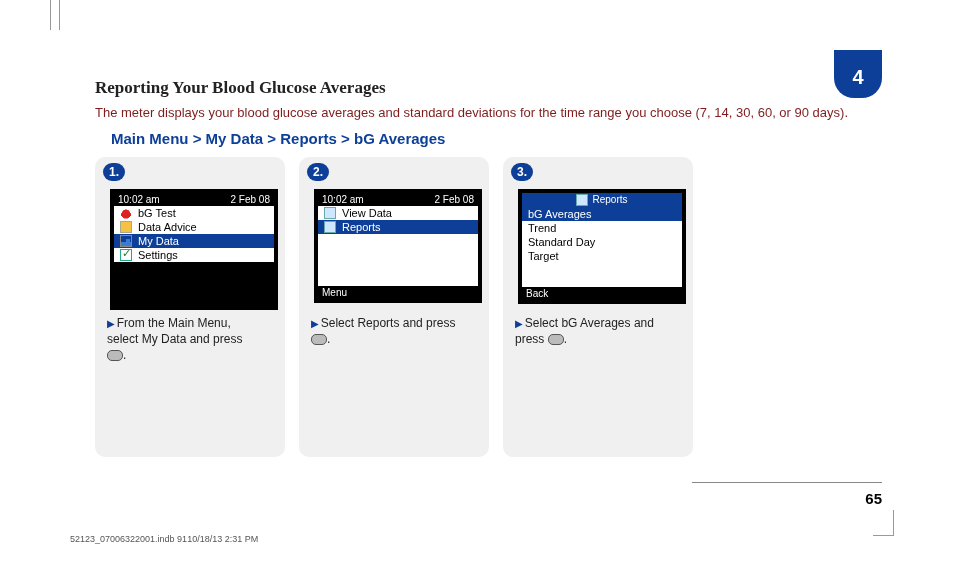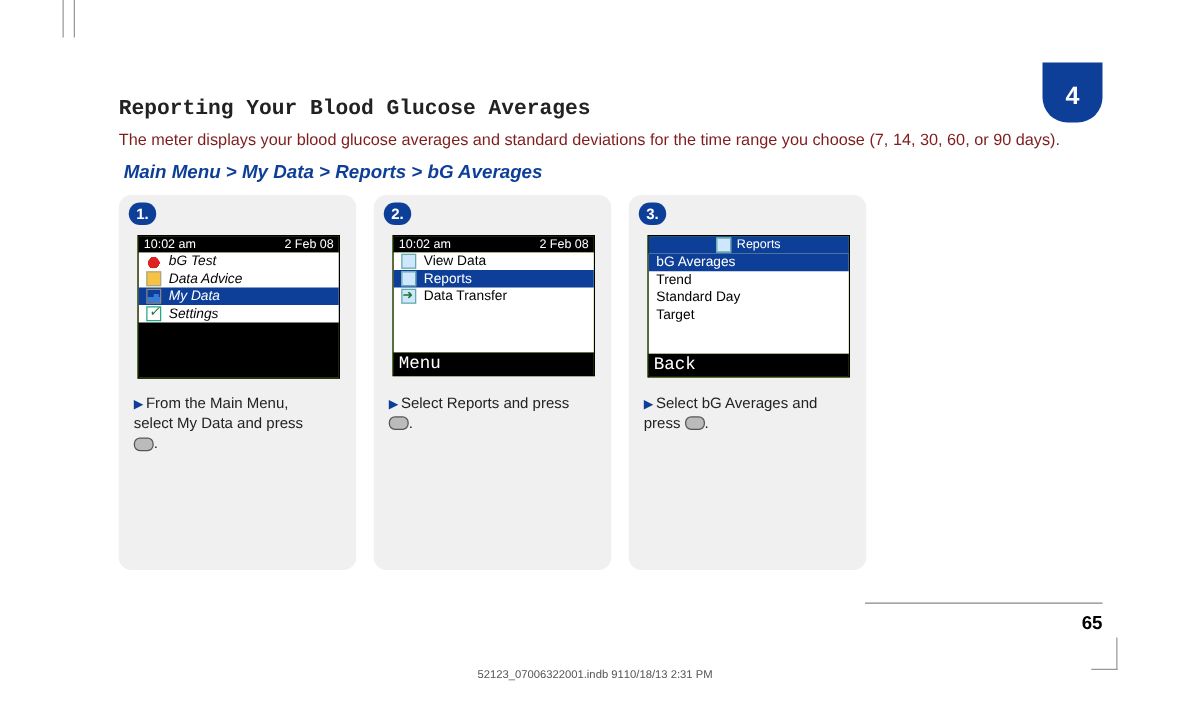--- a/index.html
+++ b/index.html
@@ -36,41 +36,40 @@
     background: #0d3f98;
     border-bottom-left-radius: 20px;
     border-bottom-right-radius: 20px;
     color: #fff;
     font-size: 20px;
     font-weight: bold;
     text-align: center;
     line-height: 54px;
   }
   h2.section-title {
-    font-family: Liberation Mono, monospace;
+    font-family: Liberation Serif, serif;
     font-weight: bold;
     font-size: 17px;
     margin: 0 0 6px 0;
     color: #222;
     font-stretch: condensed;
   }
   p.section-text {
     margin: 0 0 8px 0;
     font-size: 13px;
     color: #7f1d1d;
     line-height: 1.35;
   }
   h3.breadcrumb {
     font-family: "Arial Narrow", Arial, sans-serif;
     font-weight: bold;
     font-size: 15px;
     color: #0d3f98;
-    margin: 0 0 10px 4px;
+    margin: 0 0 10px 16px;
     font-stretch: condensed;
-    font-style: italic;
   }
   .steps {
     display: flex;
     gap: 14px;
   }
   .step-card {
     width: 190px;
     height: 300px;
     background: #f0f0f0;
     border-radius: 10px;
@@ -89,22 +88,22 @@
     font-size: 12px;
     font-weight: bold;
     text-align: center;
     line-height: 18px;
   }
   .device-screen {
     position: absolute;
     left: 15px;
     top: 32px;
     width: 160px;
-    background: #84cc16;
-    border: 1px solid #000000;
+    background: #5eead4;
+    border: 4px solid #000000;
     font-size: 11px;
   }
   .status-bar {
     background: #000;
     color: #fff;
     display: flex;
     justify-content: space-between;
     padding: 1px 4px;
     font-size: 10px;
   }
@@ -119,42 +118,40 @@
     padding: 1px 6px;
     color: #000;
   }
   .menu-row.selected {
     background: #0d3f98;
     color: #fff;
   }
   .menu-body.black-pad {
     background: #000;
     padding-bottom: 20px;
-    font-style: italic;
   }
   .menu-body.black-pad .list {
     background: #fff;
   }
   .title-bar {
     background: #0d3f98;
     color: #fff;
     text-align: center;
     padding: 1px 0;
     font-size: 10px;
     display: flex;
     align-items: center;
     justify-content: center;
     gap: 4px;
   }
   .soft-bar {
     background: #000;
     color: #fff;
-    font-size: 14px;
+    font-size: 10px;
     padding: 1px 4px;
-    font-family: Liberation Mono, monospace;
   }
   .ico {
     display: inline-block;
     width: 12px;
     height: 12px;
     vertical-align: middle;
   }
   .ico-drop { background: radial-gradient(circle at 50% 60%, #d22 50%, transparent 51%); clip-path: polygon(50% 0, 100% 70%, 80% 100%, 20% 100%, 0 70%); }
   .ico-calc { background: #f6c244; border: 1px solid #aa8; box-sizing: border-box; }
   .ico-chart { background: linear-gradient(to top, #3a7bd5 40%, transparent 40%), linear-gradient(to top, #3a7bd5 70%, transparent 70%) 5px 0 / 4px 100% no-repeat; border: 1px solid #888; box-sizing: border-box; }
@@ -206,21 +203,21 @@
     border-top: 1px solid #888;
   }
   .footer {
     position: absolute;
     left: 70px;
     right: 72px;
     top: 534px;
     font-size: 9px;
     color: #555;
     display: flex;
-    justify-content: center;
+    justify-content: flex-start;
   }
   .crop-mark {
     position: absolute;
     right: 60px;
     top: 510px;
     width: 20px;
     height: 25px;
     border-right: 1px solid #999;
     border-bottom: 1px solid #999;
   }
@@ -281,24 +278,20 @@
         </div>
         <div class="menu-body">
           <div class="menu-row">
               <span class="ico ico-view"></span>
               <span>View Data</span>
             </div>
           <div class="menu-row selected">
               <span class="ico ico-reports"></span>
               <span>Reports</span>
             </div>
-          <div class="menu-row">
-              <span class="ico ico-transfer"></span>
-              <span>Data Transfer</span>
-            </div>
         </div>
         <div class="soft-bar">Menu</div>
       </div>
       <div class="instruction">
         <span class="tri">▶</span><span>Select Reports and press</span> <span class="btn-icon"></span><span>.</span>
       </div>
     </div>
 
     <div class="step-card">
       <div class="step-badge">3.</div>

